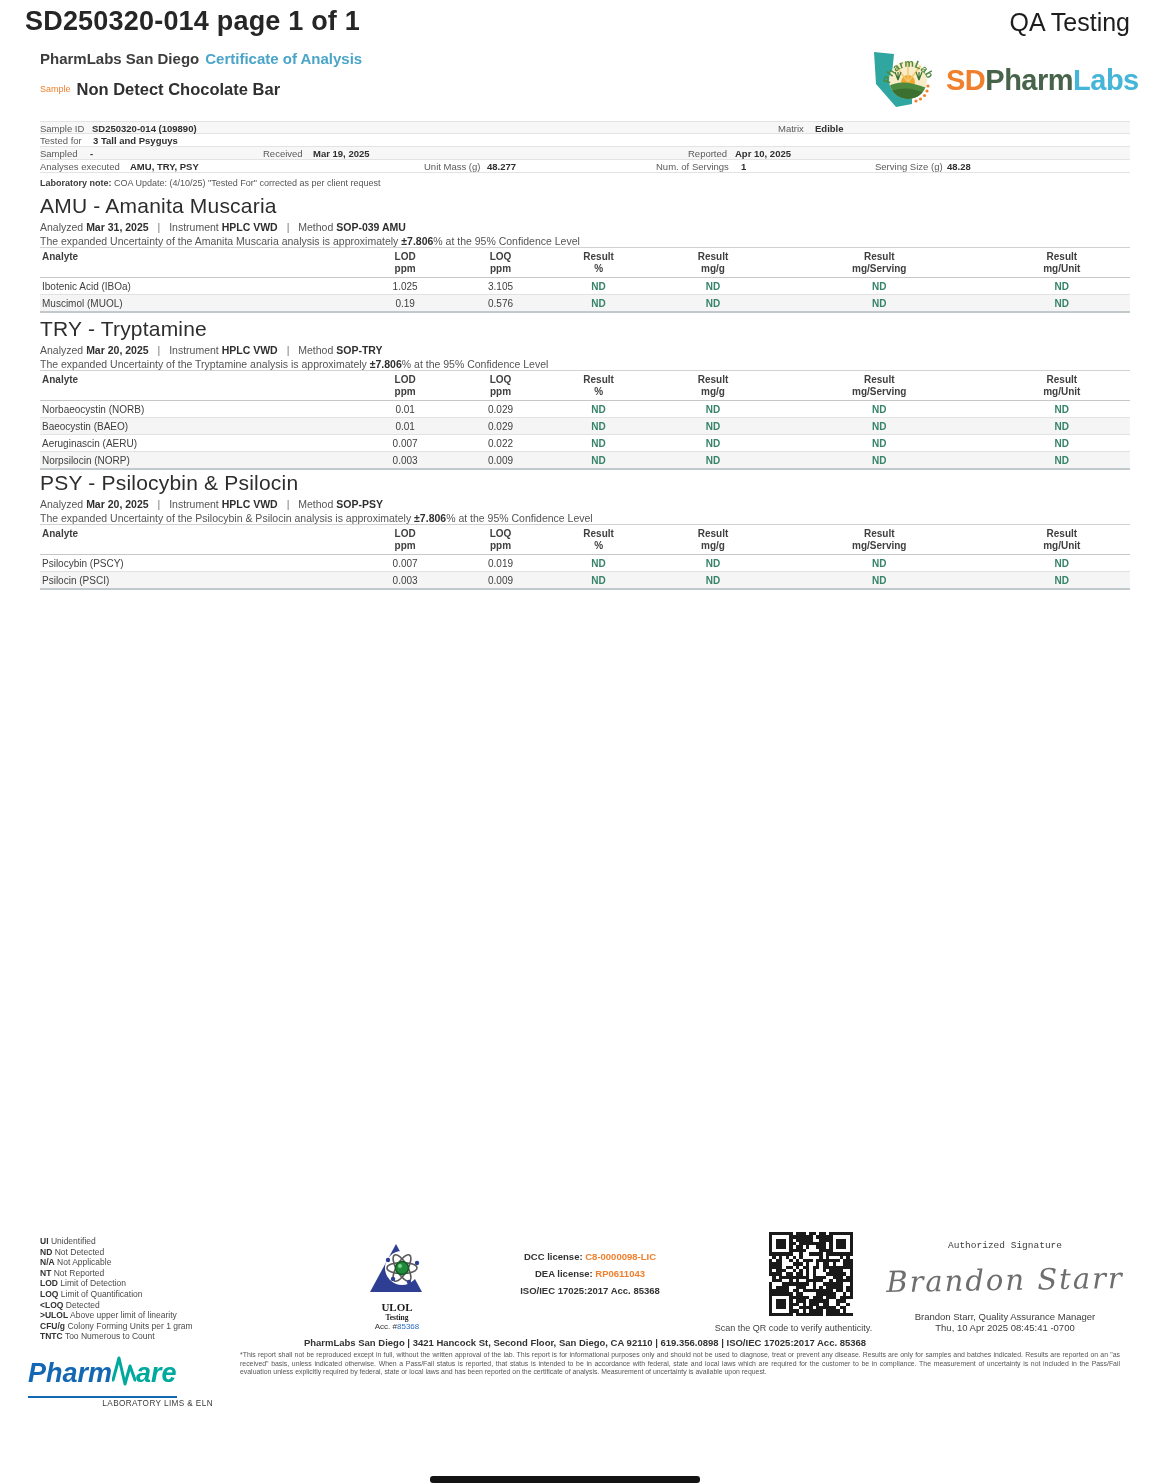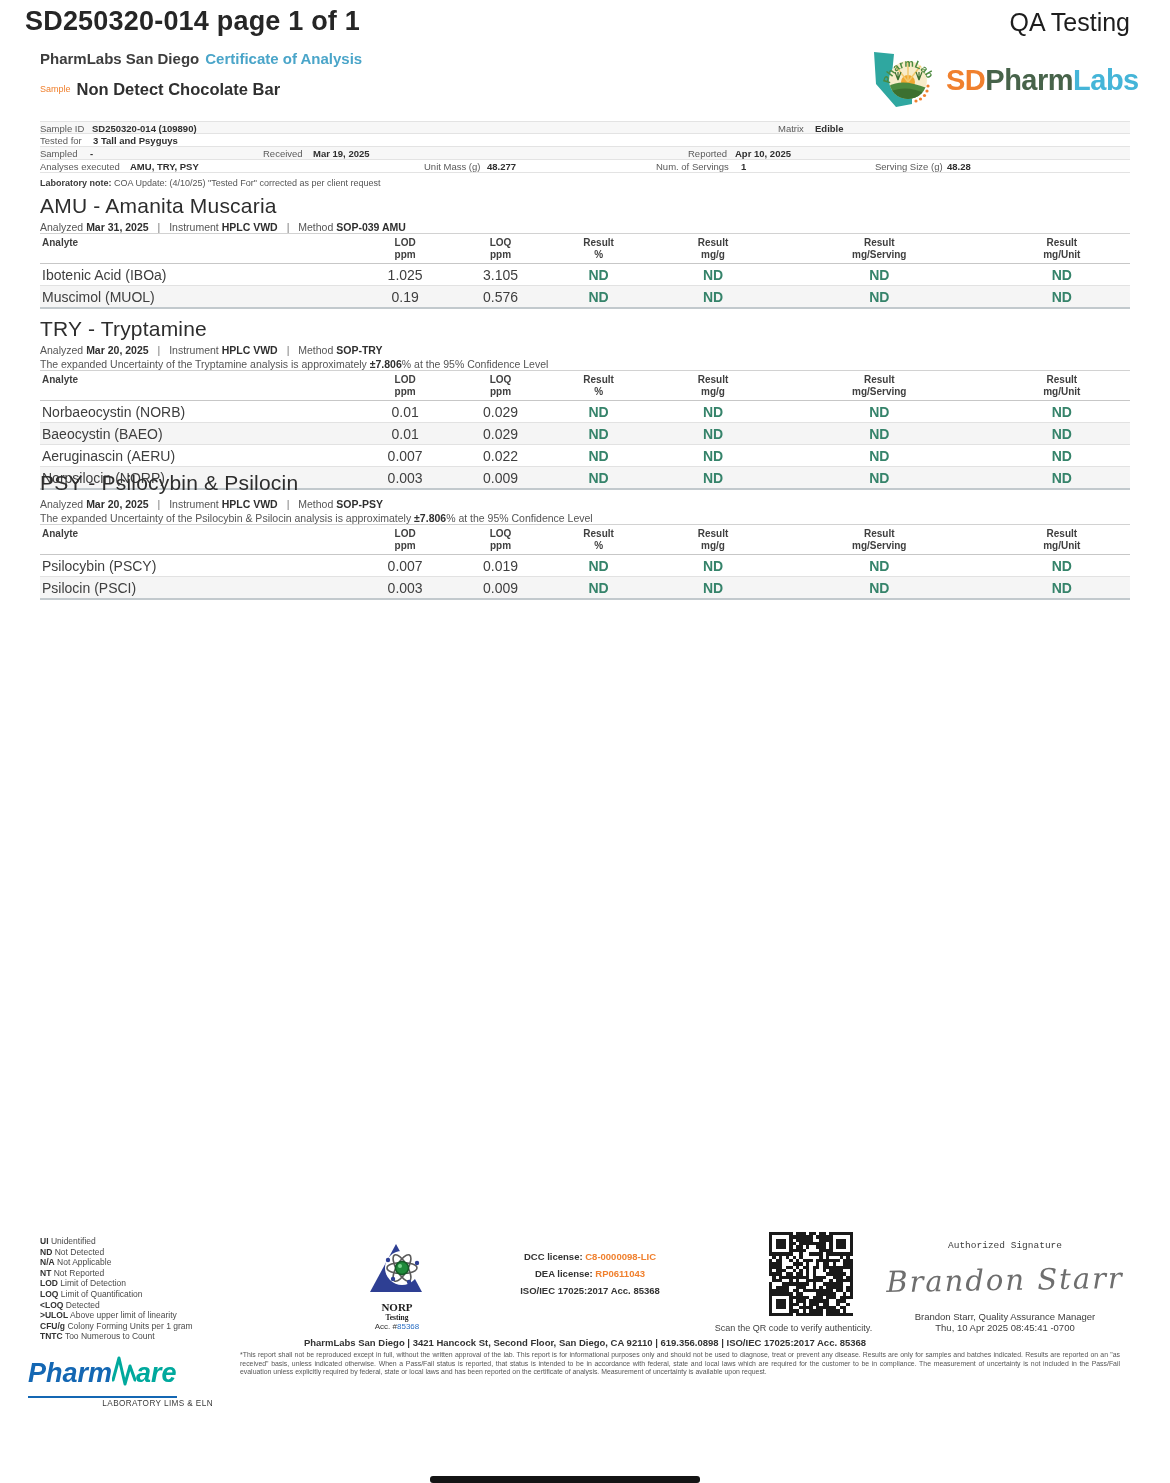--- a/index.html
+++ b/index.html
@@ -39,21 +39,21 @@
   .sec-unc { margin-top:2px; font-size:10.5px; color:#555; }
   .sec-unc b { color:#2f2f2f; }
   .tbl { width:100%; }
   .thead, .tr { display:grid; grid-template-columns:28% 11% 6.5% 11.5% 9.5% 21% 12.5%; }
   .thead { border-top:1px solid #d2d2d2; border-bottom:1px solid #c7c7c7; padding:3px 0 3px 0; }
   .th { font-size:10px; font-weight:600; color:#3f3f3f; text-align:center; line-height:11.5px; }
   .th.left, .td.left { text-align:left; padding-left:2px; }
   .tr { border-bottom:1px solid #e2e2e2; }
   .tr.alt { background:#f5f5f5; }
   .tbl .tr:last-child { border-bottom:2px solid #c2c9cd; }
-  .td { font-size:14px; color:#3e3e3e; text-align:center; padding:2.5px 0; }
+  .td { font-size:10px; color:#3e3e3e; text-align:center; padding:2.5px 0; }
   .td.nd { color:#35836a; font-weight:600; }
   
   .legend { position:absolute; left:40px; top:1236px; font-size:8.5px; line-height:10.6px; color:#4a4a4a; }
   .legend b { color:#333; }
   .pjla { position:absolute; left:352px; top:1238px; width:90px; text-align:center; }
   .pjla-name { font-family:"Liberation Serif", serif; font-weight:700; font-size:11px; color:#1c1c1c; margin-top:1px; }
   .pjla-sub { font-family:"Liberation Serif", serif; font-weight:700; font-size:7.5px; color:#1c1c1c; }
   .pjla-acc { font-size:8px; color:#333; }
   .pjla-acc .num { color:#2a6fc4; }
   .licenses { position:absolute; left:470px; top:1248px; width:240px; text-align:center; font-size:9.5px; line-height:17px; color:#333; font-weight:600; }
@@ -167,20 +167,23 @@
 
   <div class="section" style="top:194px">
     <div class="sec-title">AMU - Amanita Muscaria</div>
     <div class="sec-meta">
       <span>Analyzed</span> <b>Mar 31, 2025</b>
       <span class="sep">|</span>
       <span>Instrument</span> <b>HPLC VWD</b>
       <span class="sep">|</span>
       <span>Method</span> <b>SOP-039 AMU</b>
     </div>
+    <div class="sec-unc">
+      <span>The expanded Uncertainty of the Amanita Muscaria analysis is approximately</span> <b>±7.806</b><span>% at the 95% Confidence Level</span>
+    </div>
     <div class="tbl">
       <div class="thead">
         <div class="th left">Analyte</div>
         <div class="th">
             <div>LOD</div>
             <div>ppm</div>
           </div>
         <div class="th">
             <div>LOQ</div>
             <div>ppm</div>
@@ -387,21 +390,21 @@
       </g>
       <circle cx="40" cy="30" r="6.5" fill="#1f8a3a" stroke="#155b26" stroke-width="1.5"></circle>
       <circle cx="38" cy="28" r="2" fill="#7bd28e"></circle>
       <g fill="#2e3f93">
         <circle cx="55" cy="25" r="2.2"></circle>
           <circle cx="26" cy="22" r="2.2"></circle>
           <circle cx="47" cy="44" r="2.2"></circle>
           <circle cx="31" cy="41" r="2.2"></circle>
       </g>
     </svg>
-    <div class="pjla-name">NORP</div>
+    <div class="pjla-name">ULOL</div>
     <div class="pjla-sub">Testing</div>
     <div class="pjla-acc"><span>Acc. #</span><span class="num">85368</span></div>
   </div>
 
   <div class="licenses">
     <div><span>DCC license:</span> <span class="val">C8-0000098-LIC</span></div>
     <div><span>DEA license:</span> <span class="val">RP0611043</span></div>
     <div>ISO/IEC 17025:2017 Acc. 85368</div>
   </div>
 

